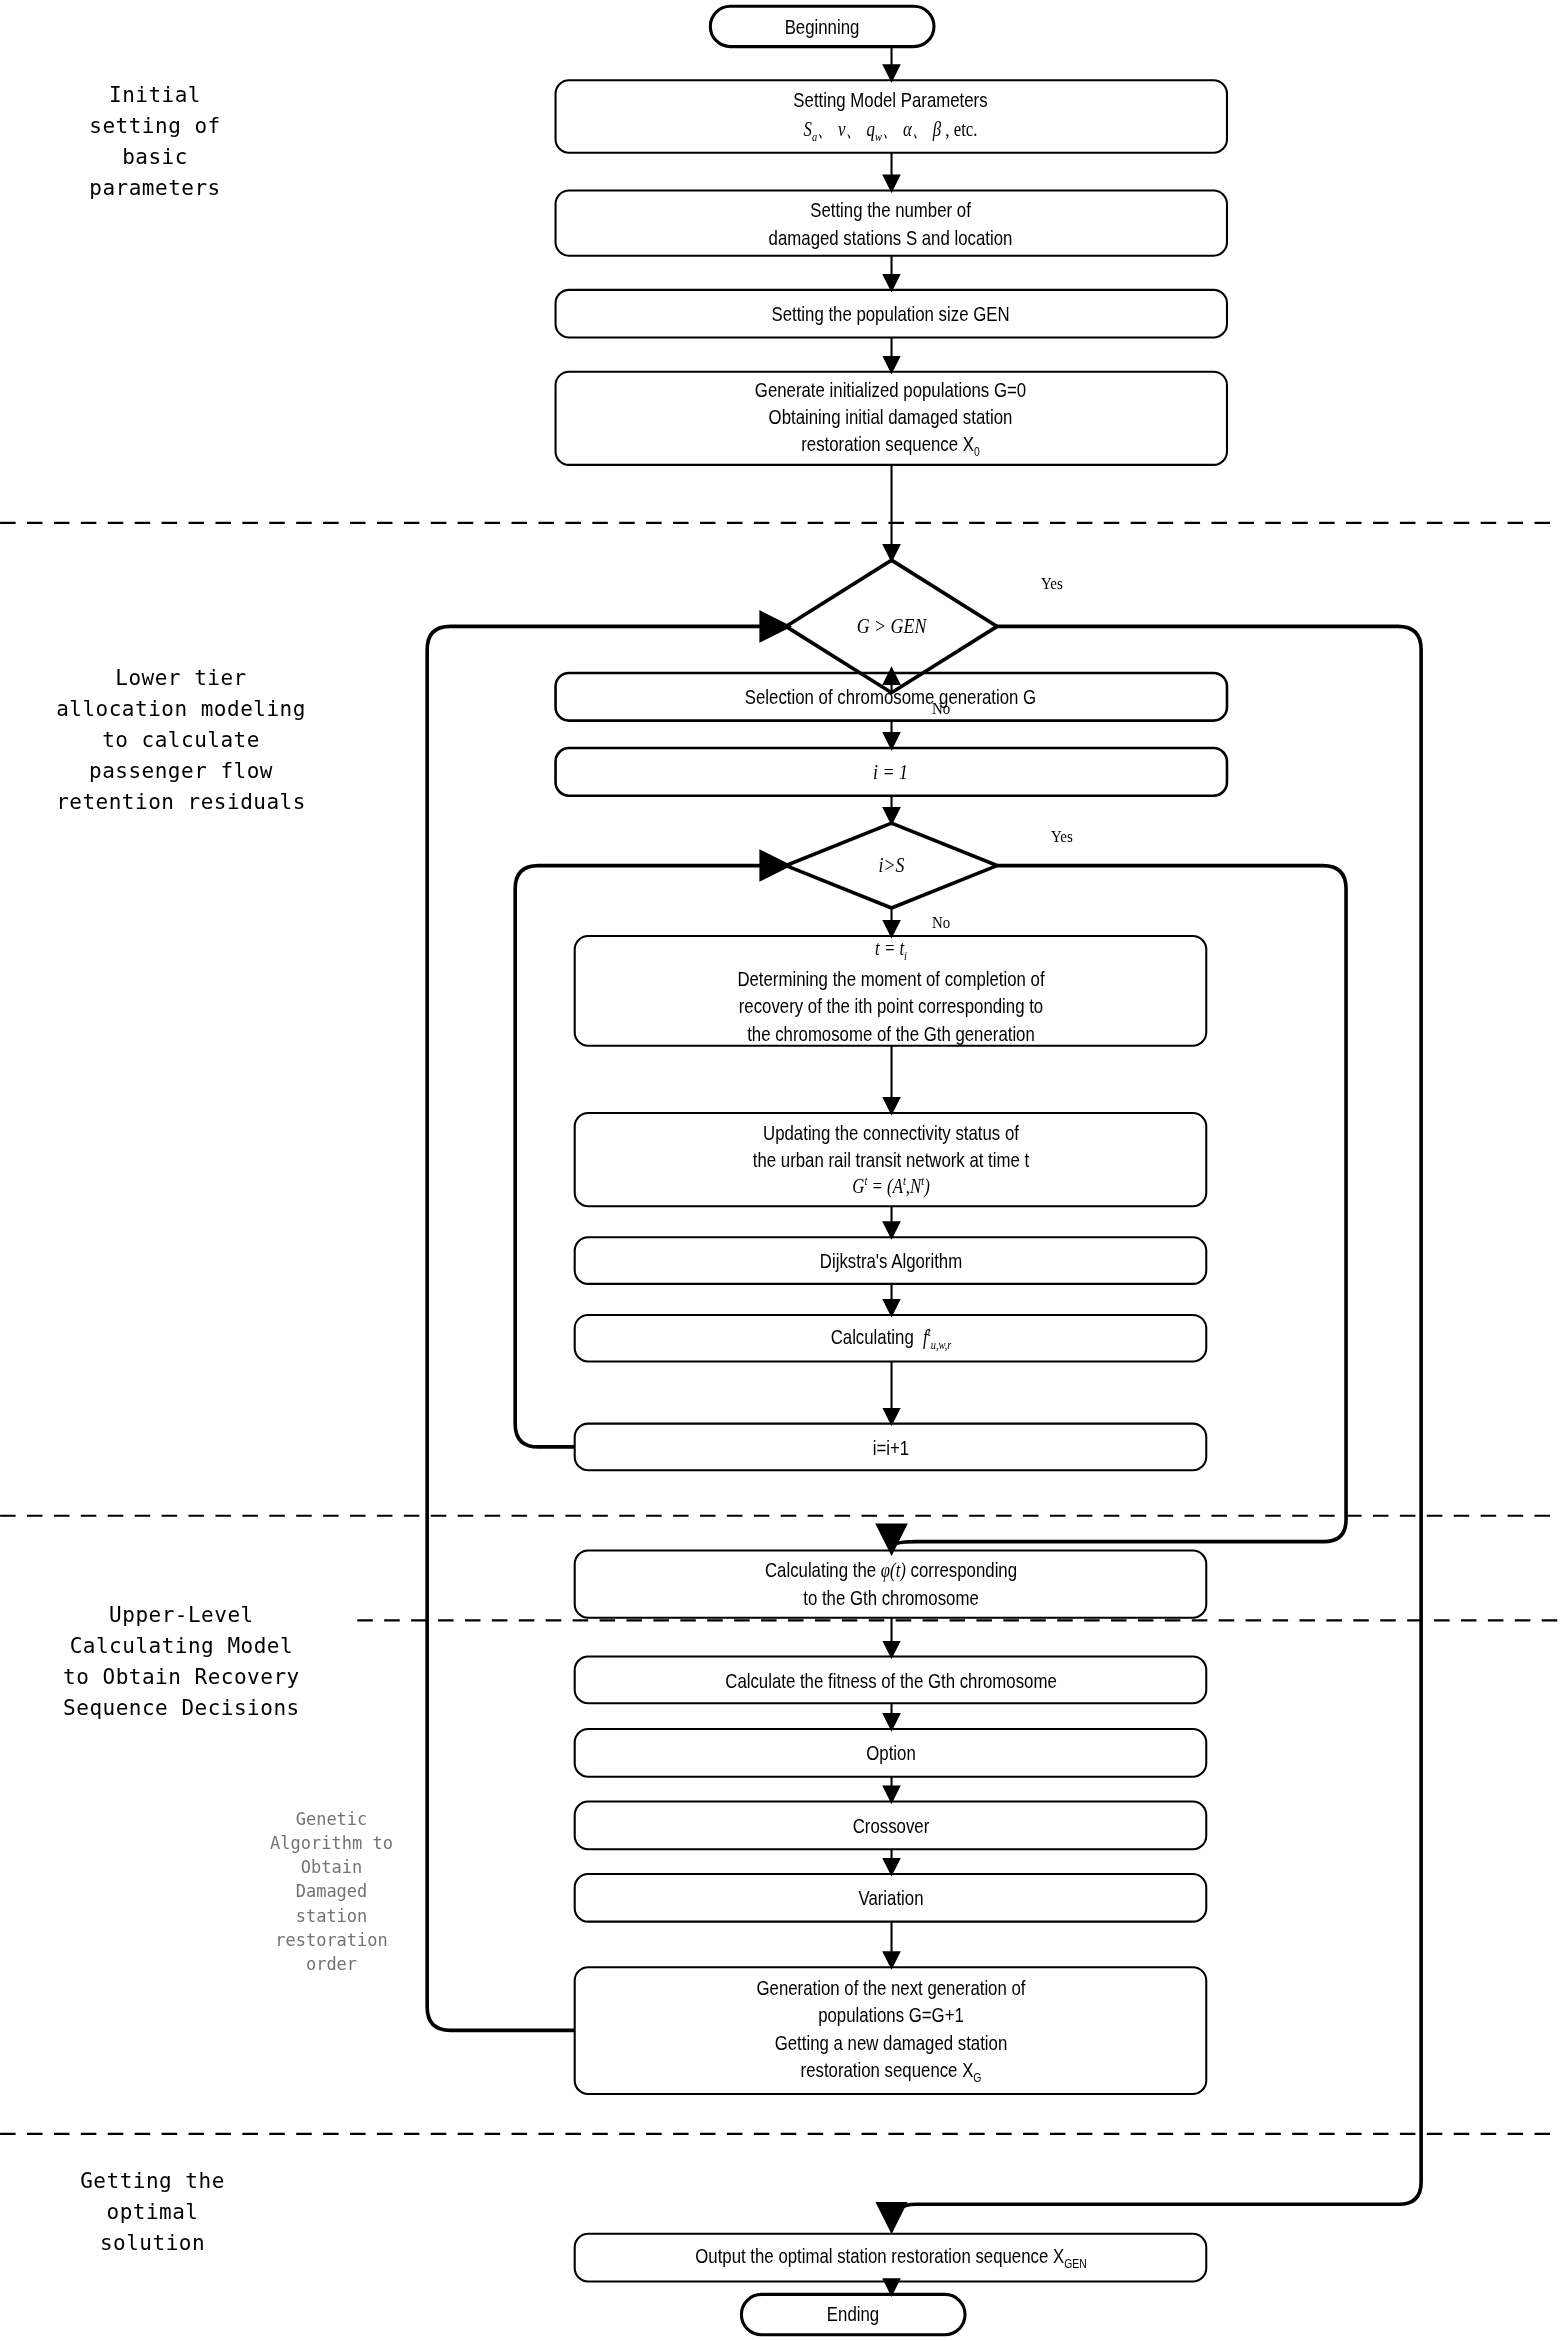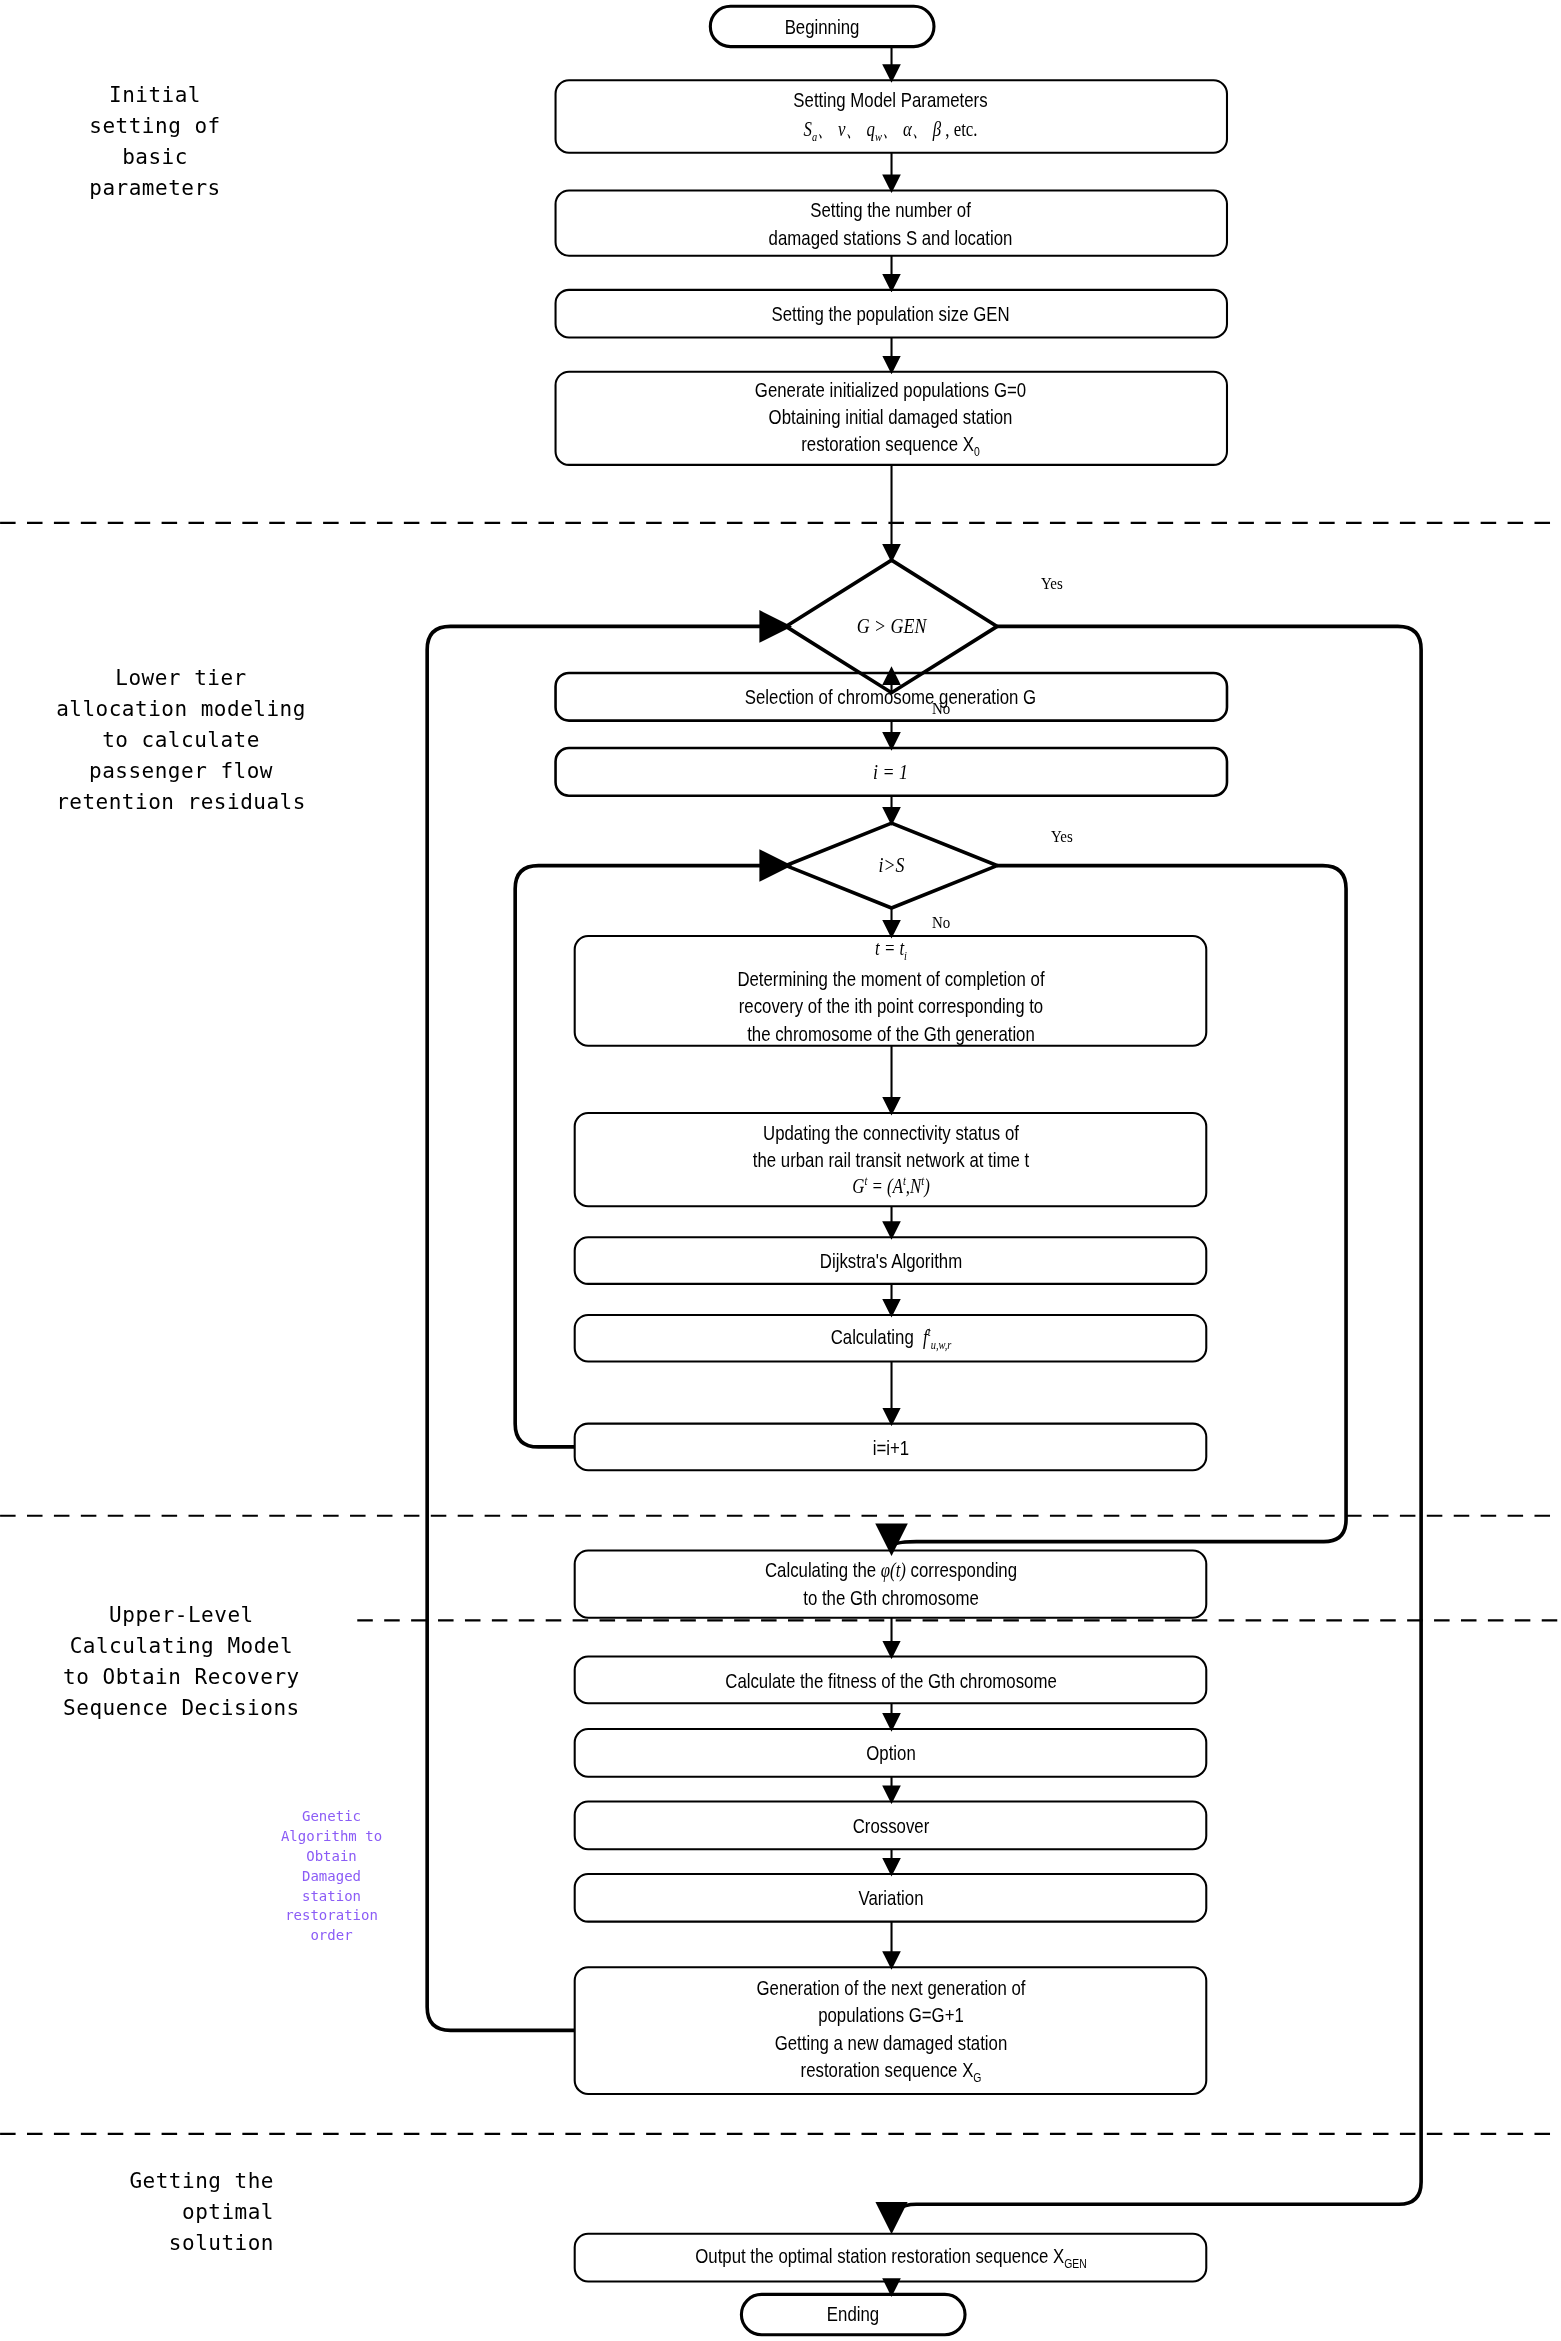--- a/index.html
+++ b/index.html
@@ -4,23 +4,23 @@
 <style>
   html,body{margin:0;padding:0;background:#ffffff;}
   #page{position:relative;width:1562px;height:2342px;background:#ffffff;
         font-family:"Liberation Sans",sans-serif;overflow:hidden;}
   svg{position:absolute;top:0;left:0;width:1562px;height:2342px;}
 
   
   .stage-label{position:absolute;text-align:center;color:#000;
       font-family:"DejaVu Sans Mono","Liberation Mono",monospace;
       font-size:21px;line-height:1.48;letter-spacing:0.5px;white-space:pre-line;}
-  .stage-small{position:absolute;text-align:center;color:#8b5cf6;
+  .stage-small{position:absolute;text-align:center;color:#737373;
       font-family:"DejaVu Sans Mono","Liberation Mono",monospace;
-      font-size:14px;line-height:1.42;white-space:pre-line;}
+      font-size:17px;line-height:1.42;white-space:pre-line;}
 
   
   .node-text{position:absolute;display:flex;flex-direction:column;
       align-items:center;justify-content:center;text-align:center;color:#000;
       font-family:"Liberation Sans",sans-serif;font-size:21px;line-height:1.30;
       transform:scaleX(0.80);transform-origin:center center;white-space:nowrap;}
   .node-text.two{font-size:21px;}
   .diamond-text{position:absolute;display:flex;align-items:center;
       justify-content:center;text-align:center;color:#000;
       font-family:"Liberation Serif",serif;font-style:italic;font-size:21px;
@@ -152,21 +152,21 @@
 Sequence Decisions</div>
 
 <div class="stage-small" style="left:254px;top:1807px;width:155px;">Genetic
 Algorithm to
 Obtain
 Damaged
 station
 restoration
 order</div>
 
-<div class="stage-label" style="left:31px;top:2166px;width:243px;text-align:right;">Getting the
+<div class="stage-label" style="left:31px;top:2166px;width:243px;">Getting the
 optimal
 solution</div>
 
 <div class="node-text" style="left:710px;top:6.2px;width:224px;height:40px;">
   <div>Beginning</div>
 </div>
 
 <div class="node-text" style="left:555px;top:80px;width:671px;height:72px;">
   <div>Setting Model Parameters</div>
   <div class="mathline" style="margin-top:2.1px;">

